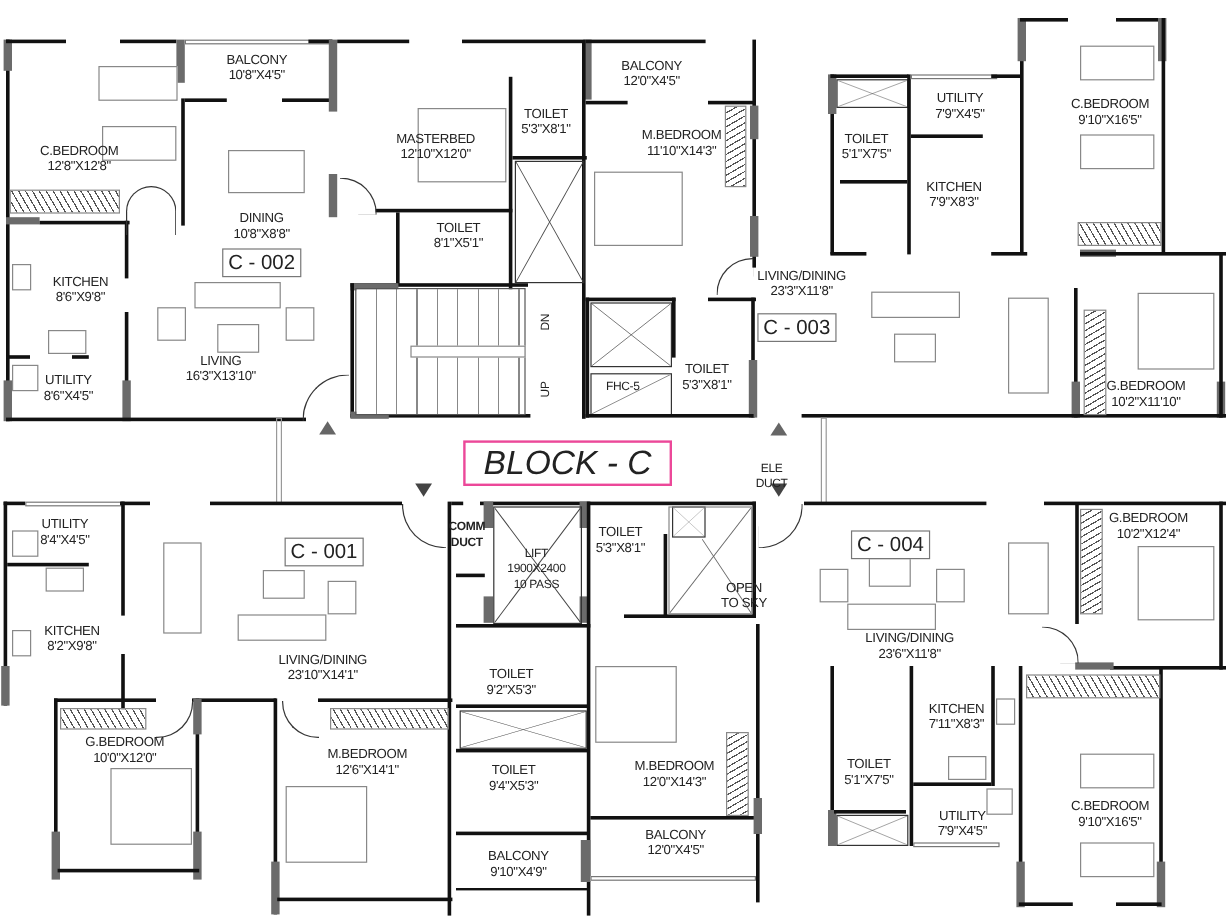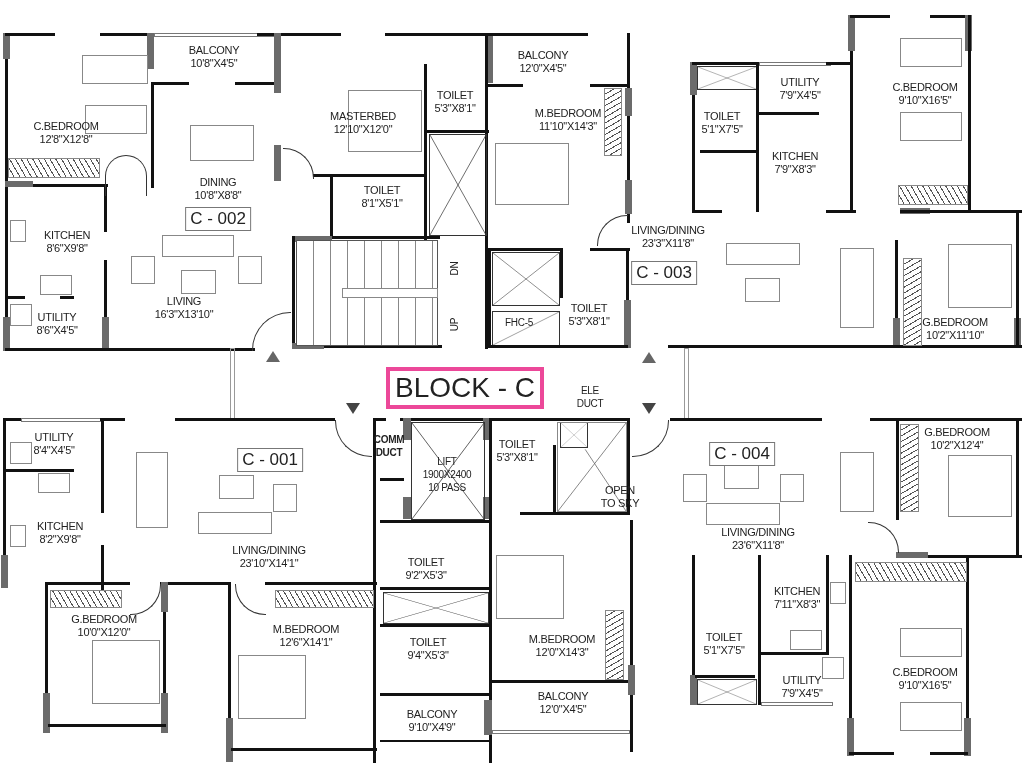--- a/index.html
+++ b/index.html
@@ -4,21 +4,21 @@
 <style>
   html,body{margin:0;padding:0;background:#fff;}
   body{width:1022px;height:768px;position:relative;overflow:hidden;font-family:"Liberation Sans",sans-serif;color:#222;}
   .w{position:absolute;background:#111;}
   .g{position:absolute;background:#6b6b6b;}
   .win{position:absolute;border:1px solid #777;background:#fff;}
   .thin{position:absolute;border:1px solid #999;}
   .lbl{position:absolute;text-align:center;font-size:11px;line-height:13px;letter-spacing:-0.3px;white-space:nowrap;transform:translateX(-50%);}
   .lbl span{display:block;}
   .unit{position:absolute;border:1px solid #777;font-size:17px;padding:1px 4px;background:#fff;transform:translateX(-50%);white-space:nowrap;}
-  .title{position:absolute;left:386px;top:367px;border:4px solid #ec4899;padding:0 5px;font-size:28px;line-height:34px;background:#fff;}
+  .title{position:absolute;left:386px;top:367px;border:2px solid #ec4899;padding:0 15px;font-size:28px;line-height:34px;background:#fff;font-style:italic;}
   .tri-up{position:absolute;width:0;height:0;border-left:7px solid transparent;border-right:7px solid transparent;border-bottom:11px solid #666;}
   .tri-dn{position:absolute;width:0;height:0;border-left:7px solid transparent;border-right:7px solid transparent;border-top:11px solid #444;}
   .xbox{position:absolute;border:1px solid #333;overflow:hidden;}
   .xbox svg{position:absolute;left:0;top:0;width:100%;height:100%;}
   .door{position:absolute;border:1px solid #333;}
   .stair{position:absolute;border:1px solid #555;background:repeating-linear-gradient(90deg,#fff 0 16px,#888 16px 17px);}
   .furn{position:absolute;border:1px solid #888;background:#fff;}
   .small{font-size:10px;}
 </style>
 </head>
@@ -232,21 +232,21 @@
         <line x1="0" y1="0" x2="100" y2="100" stroke="#444"></line>
         <line x1="100" y1="0" x2="0" y2="100" stroke="#444"></line>
       </svg>
   </div>
   <div class="xbox" style="left:557px;top:422px;width:68px;height:88px;border-color:#888;">
     <svg viewBox="0 0 100 100" preserveAspectRatio="none">
         <line x1="0" y1="100" x2="100" y2="0" stroke="#666"></line>
         <line x1="40" y1="30" x2="100" y2="100" stroke="#666"></line>
       </svg>
   </div>
-  <div class="lbl small" style="left:590px;top:384px;">
+  <div class="lbl small" style="left:643px;top:384px;">
     <span>ELE</span>
     <span>DUCT</span>
   </div>
   <div class="lbl" style="left:596px;top:484px;margin-left:24px;">
     <span>OPEN</span>
     <span>TO SKY</span>
   </div>
   <div class="w" style="left:380px;top:587px;width:110px;height:3px;"></div>
   <div class="xbox" style="left:383px;top:592px;width:104px;height:30px;">
     <svg viewBox="0 0 100 100" preserveAspectRatio="none">

